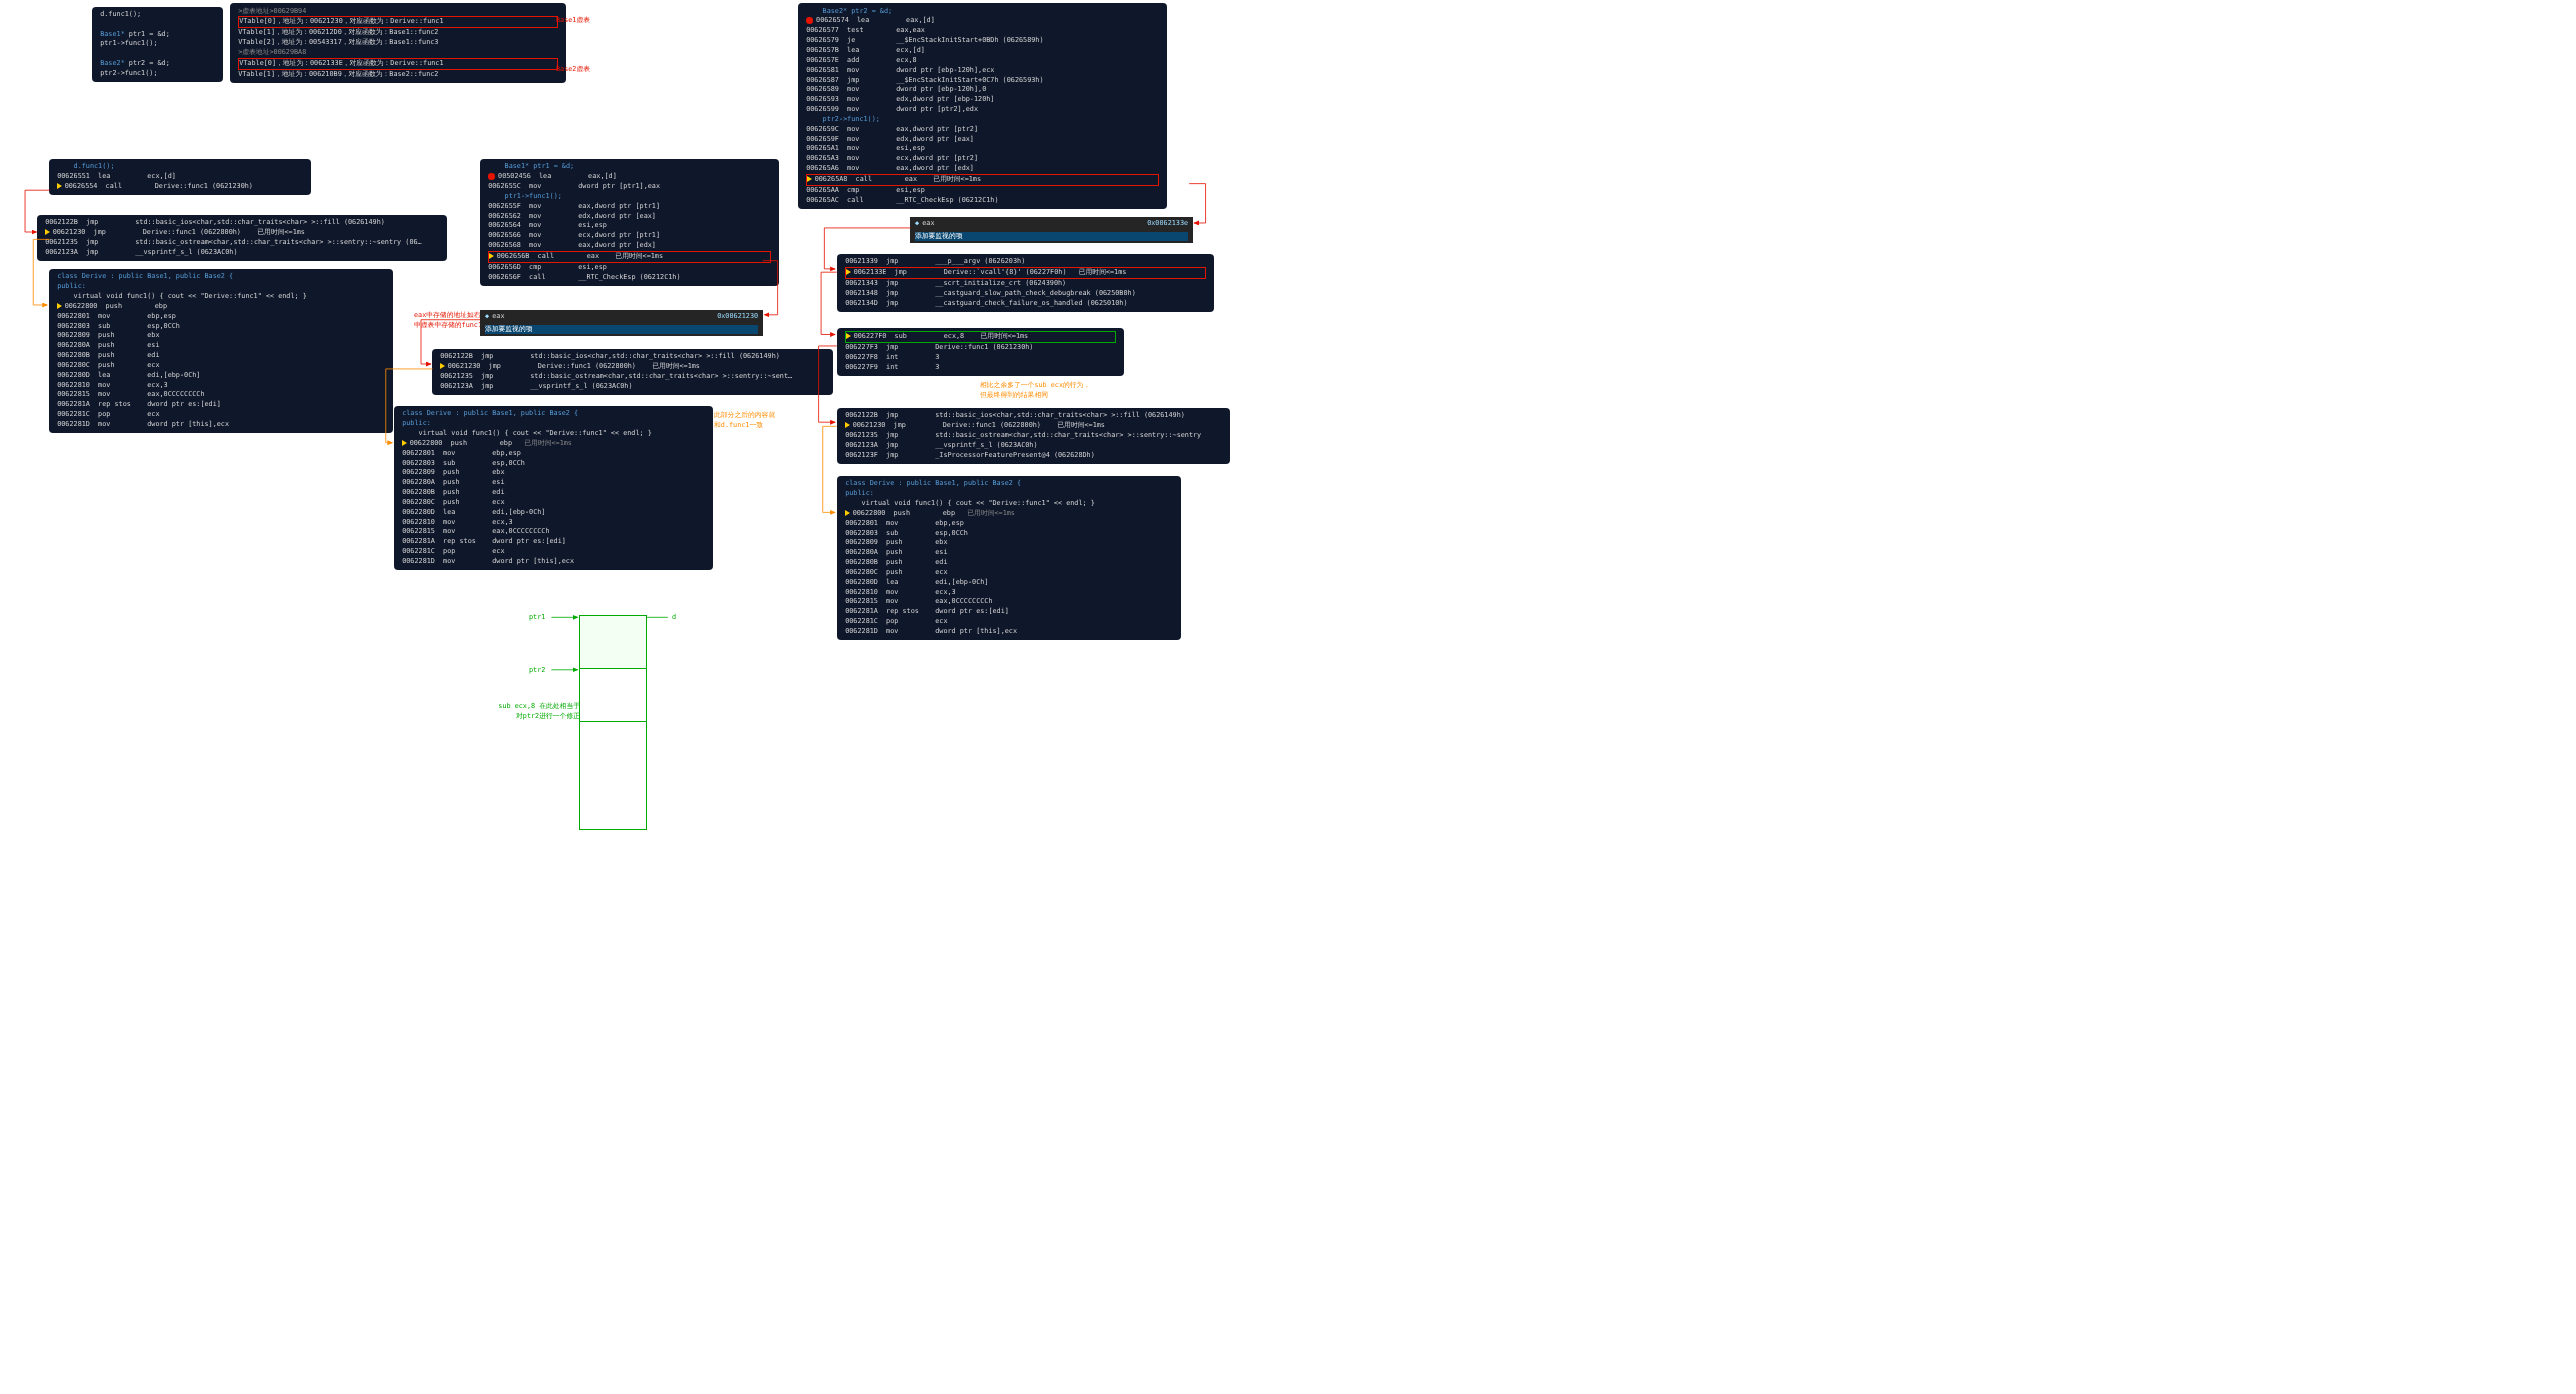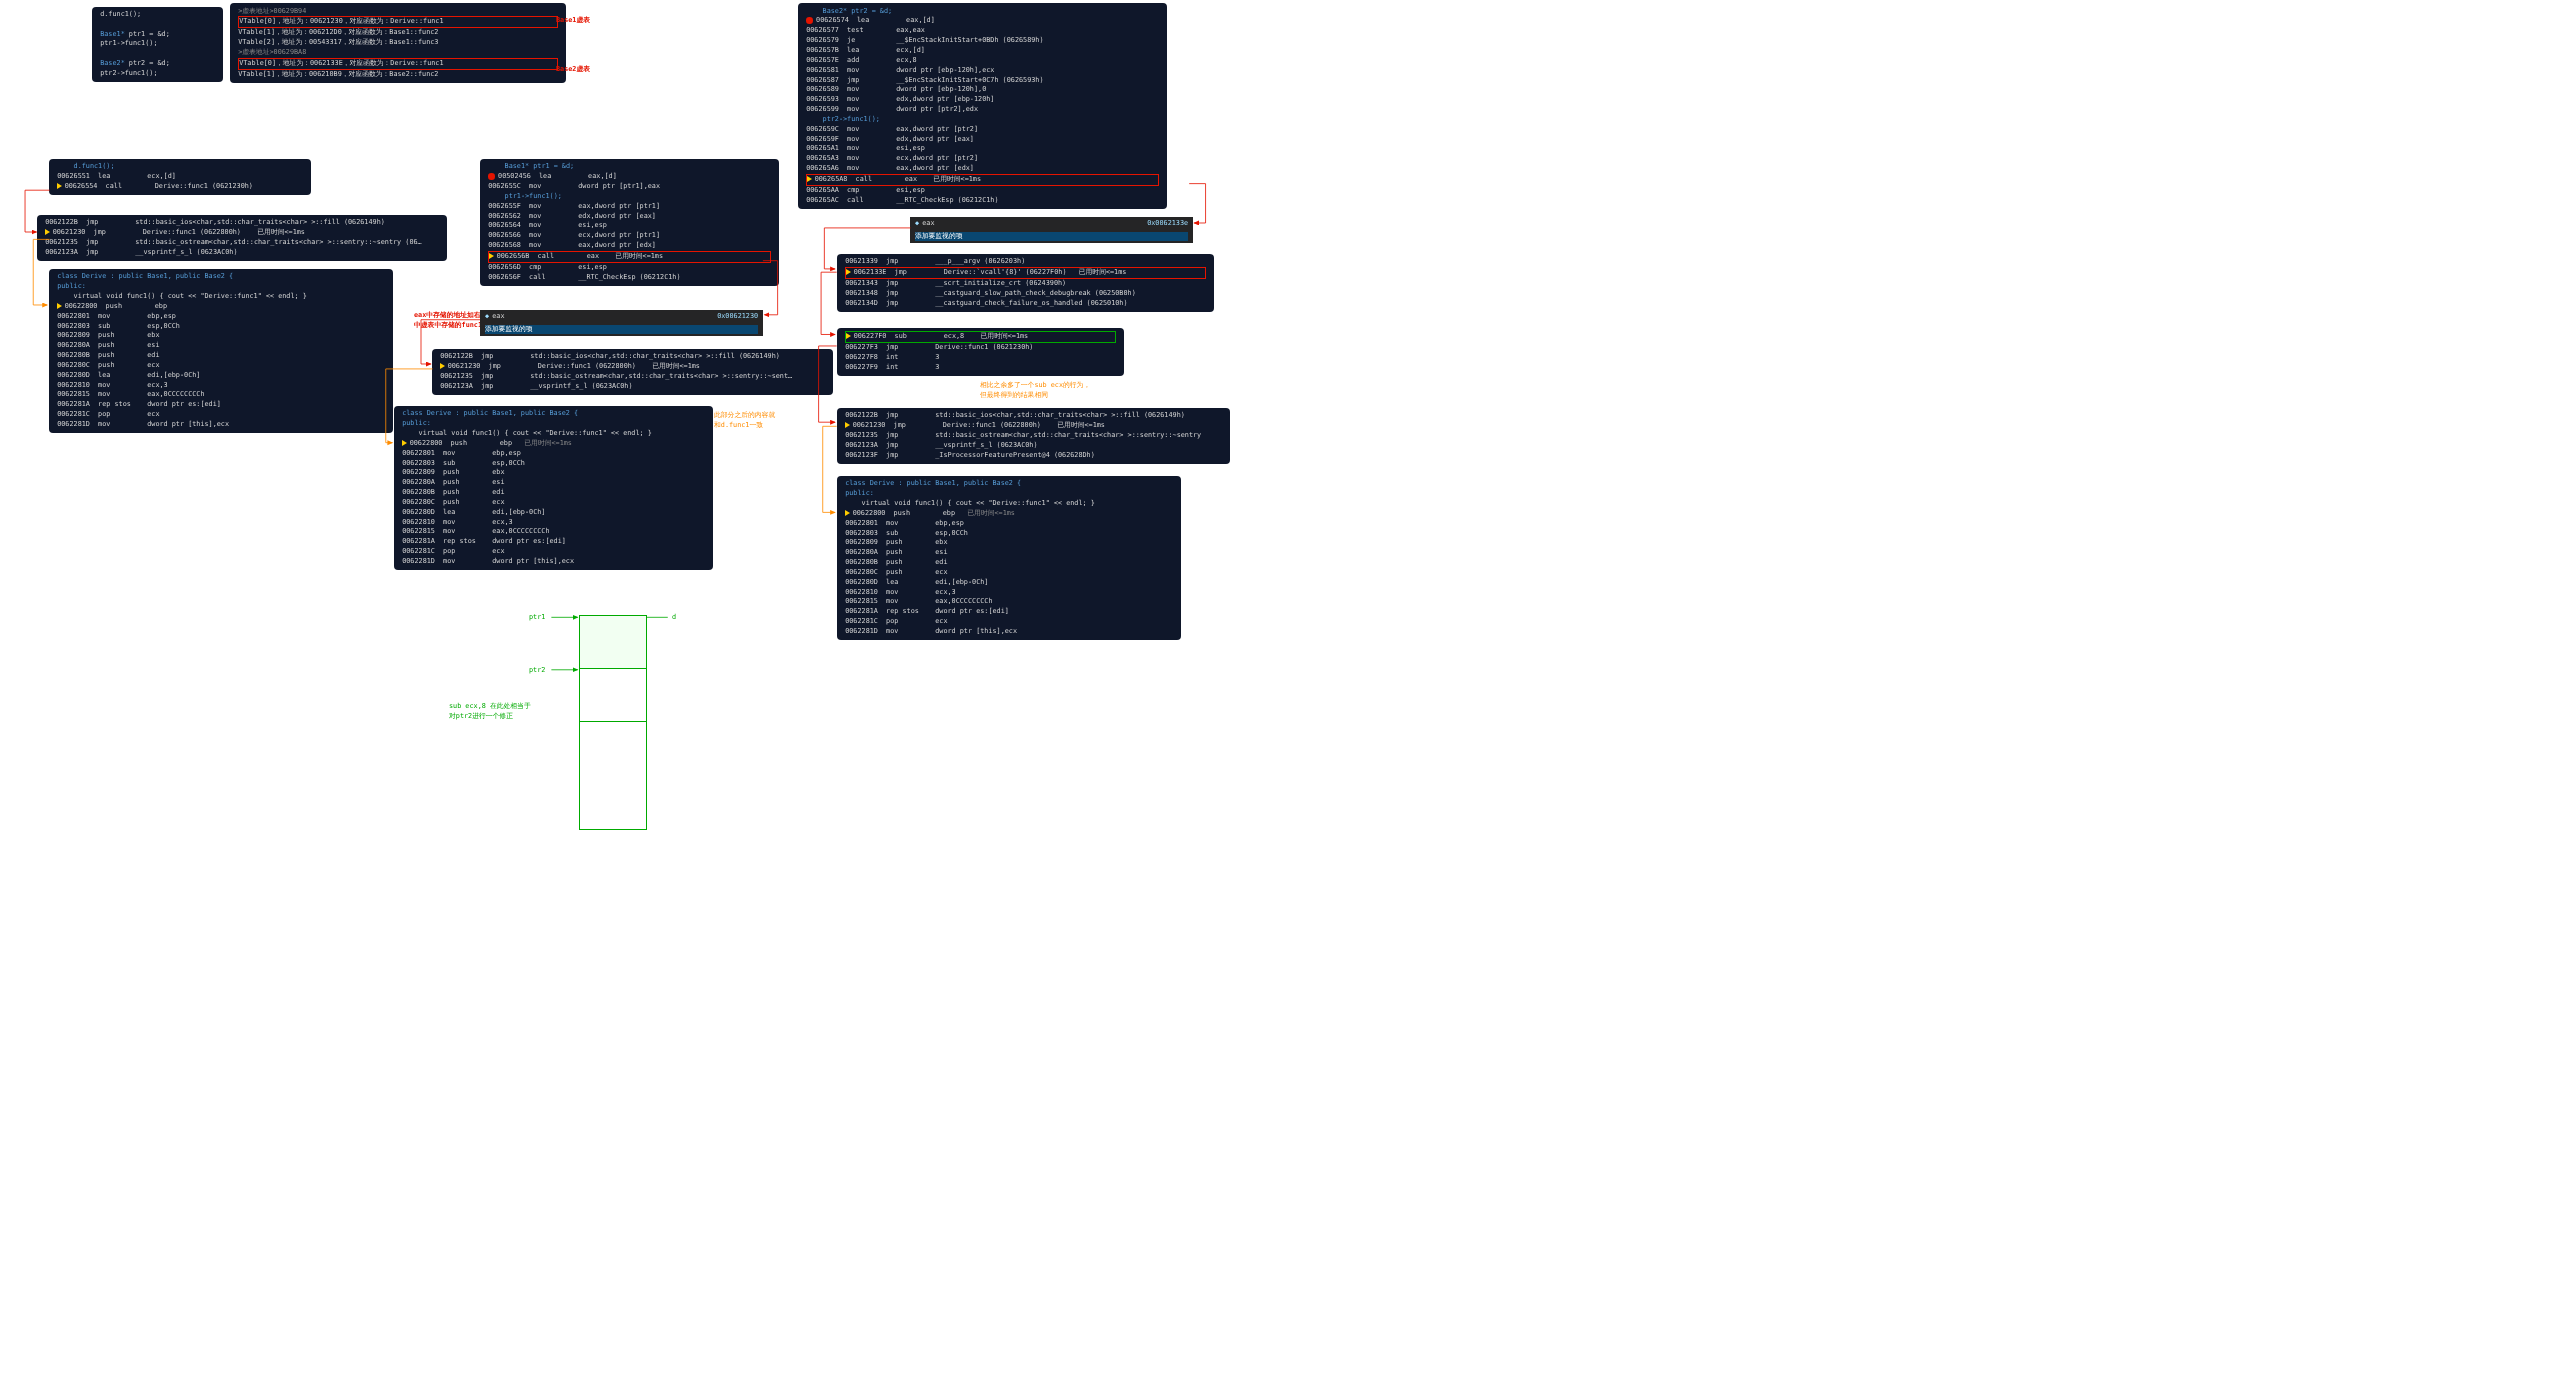--- a/index.html
+++ b/index.html
@@ -5,21 +5,21 @@
   html,body{margin:0;padding:0;background:#fff;font-family:Consolas,Menlo,monospace;font-size:6.8px;color:#d4d4d4}
   .canvas{position:relative;width:1288px;height:869px;background:#fff}
   .blk{position:absolute;background:#0f172a;padding:3.3px 8.2px;line-height:1.45;border-radius:4px}
   .blk .row{white-space:pre}
   .kw{color:#569cd6}
   .dim{color:#888}
   .breakpt{display:inline-block;width:6.6px;height:6.6px;border-radius:50%;background:#e51400;margin-right:3.3px;vertical-align:middle}
   .curptr{display:inline-block;width:0;height:0;border-top:3.3px solid transparent;border-bottom:3.3px solid transparent;border-left:5.7px solid #fc0;margin-right:2.5px;vertical-align:middle}
   .boxred{border:0.8px solid #e51400}
   .boxgrn{border:0.8px solid #0a0}
-  .label-red{color:#e51400;font-weight:700}
+  .label-red{color:#e51400;font-weight:400}
   .label-orange{color:#ff8c00;font-weight:400}
   .label-green{color:#0a0;font-weight:400}
   .watch{display:flex;background:#252526}
   .watch-icon{color:#9cdcfe;margin-right:3.3px}
   .watch-right{color:#9cdcfe}
   .watch-sel{background:#094771;color:#fff;flex:1}
   svg.arrows{position:absolute;left:0;top:0;pointer-events:none}
   .mem{position:absolute;border:1.2px solid #0a0}
 </style>
 </head>
@@ -220,21 +220,21 @@
 </div>
 
 <div class="mem" style="left:579px;top:615px;width:66px;height:213px">
   <div style="height:52px;background:#f2fff2"></div>
   <div style="height:52px;border-top:1.2px solid #0a0"></div>
   <div style="height:109px;border-top:1.2px solid #0a0"></div>
 </div>
 <div style="position:absolute;left:529px;top:613px" class="label-green">ptr1</div>
 <div style="position:absolute;left:529px;top:666px" class="label-green">ptr2</div>
 <div style="position:absolute;left:672px;top:613px" class="label-green">d</div>
-<div style="position:absolute;left:449px;top:701px;width:131px;white-space:pre-line;text-align:left" class="label-green">sub  ecx,8 在此处相当于
+<div style="position:absolute;left:449px;top:701px;width:131px;white-space:pre-line;text-align:right" class="label-green">sub  ecx,8 在此处相当于
 对ptr2进行一个修正</div>
 
 <svg class="arrows" width="1288" height="869" viewBox="0 0 1570 1060">
   <defs>
     <marker id="ar" markerWidth="8" markerHeight="8" refX="6" refY="3" orient="auto">
           <path d="M0,0 L7,3 L0,6 Z" fill="#e51400"></path>
         </marker>
     <marker id="ao" markerWidth="8" markerHeight="8" refX="6" refY="3" orient="auto">
           <path d="M0,0 L7,3 L0,6 Z" fill="#ff8c00"></path>
         </marker>

